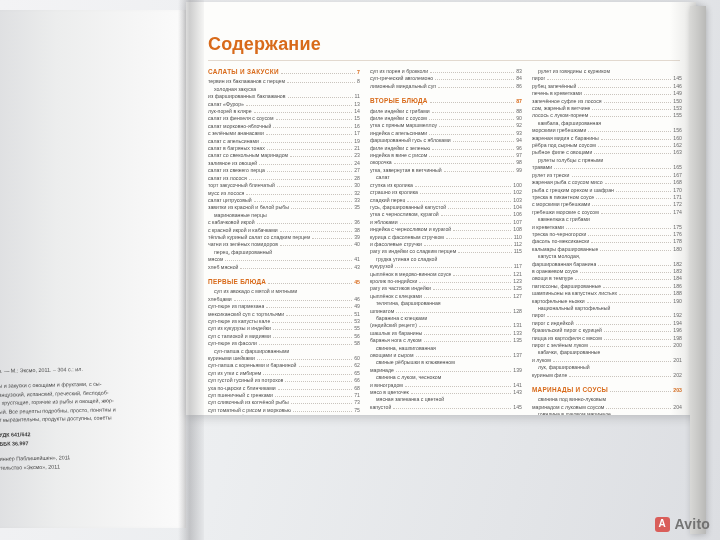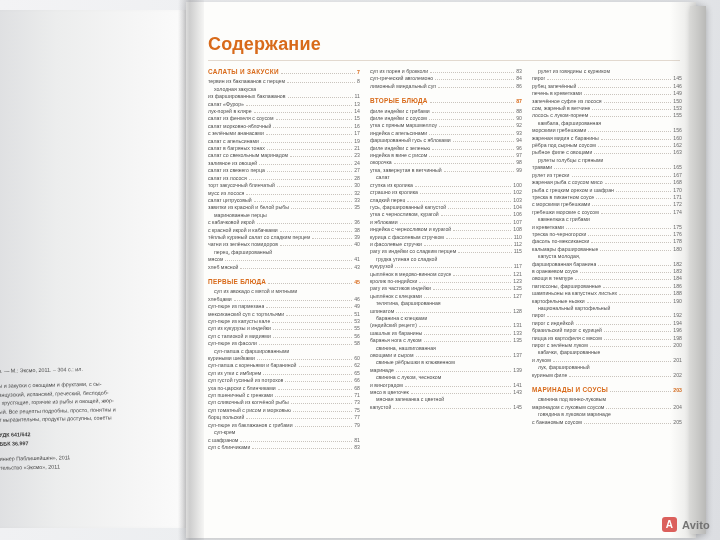--- a/index.html
+++ b/index.html
@@ -34,21 +34,21 @@
 
   
   .gutter{
     position:absolute;left:178px;top:0;width:26px;height:540px;
     background:linear-gradient(90deg,rgba(120,120,125,.00) 0%,rgba(95,95,100,.30) 45%,rgba(120,120,125,.06) 100%);
     z-index:4;pointer-events:none;
   }
 
   
   .page-right{
-    position:absolute;left:186px;top:2px;width:510px;height:536px;
+    position:absolute;left:186px;top:2px;width:510px;height:413px;
     background:#fdfdfb;
     box-shadow:2px 2px 10px rgba(0,0,0,.18);
     overflow:hidden;
   }
   .page-right:after{
     content:"";position:absolute;right:0;top:0;width:26px;height:100%;
     background:linear-gradient(90deg,rgba(0,0,0,0) 0%,rgba(120,120,120,.13) 70%,rgba(90,90,90,.22) 100%);
   }
   .page-edge{
     position:absolute;left:690px;top:6px;width:16px;height:528px;
@@ -94,21 +94,21 @@
   
   .wm{
     position:absolute;right:10px;bottom:8px;display:flex;align-items:center;gap:5px;
     z-index:9;opacity:.92;
   }
   .wm .box{
     width:15px;height:15px;border-radius:3px;background:#d9534f;
     display:flex;align-items:center;justify-content:center;
     color:#fff;font-size:10px;font-weight:bold;line-height:1;
   }
-  .wm .txt{color:#6b6b6b;font-size:11px;font-weight:bold;letter-spacing:.2px;}
+  .wm .txt{color:#6b6b6b;font-size:14px;font-weight:bold;letter-spacing:.2px;}
 </style>
 </head>
 <body>
 
 <div class="scene">
 
   <div class="page-left">
     <div class="lp-inner">
       <div class="lp-block">а. — М.: Эксмо, 2011. – 304 с.: ил.</div>
       <div>ы и закуски с овощами и фруктами, с сы-</div>

